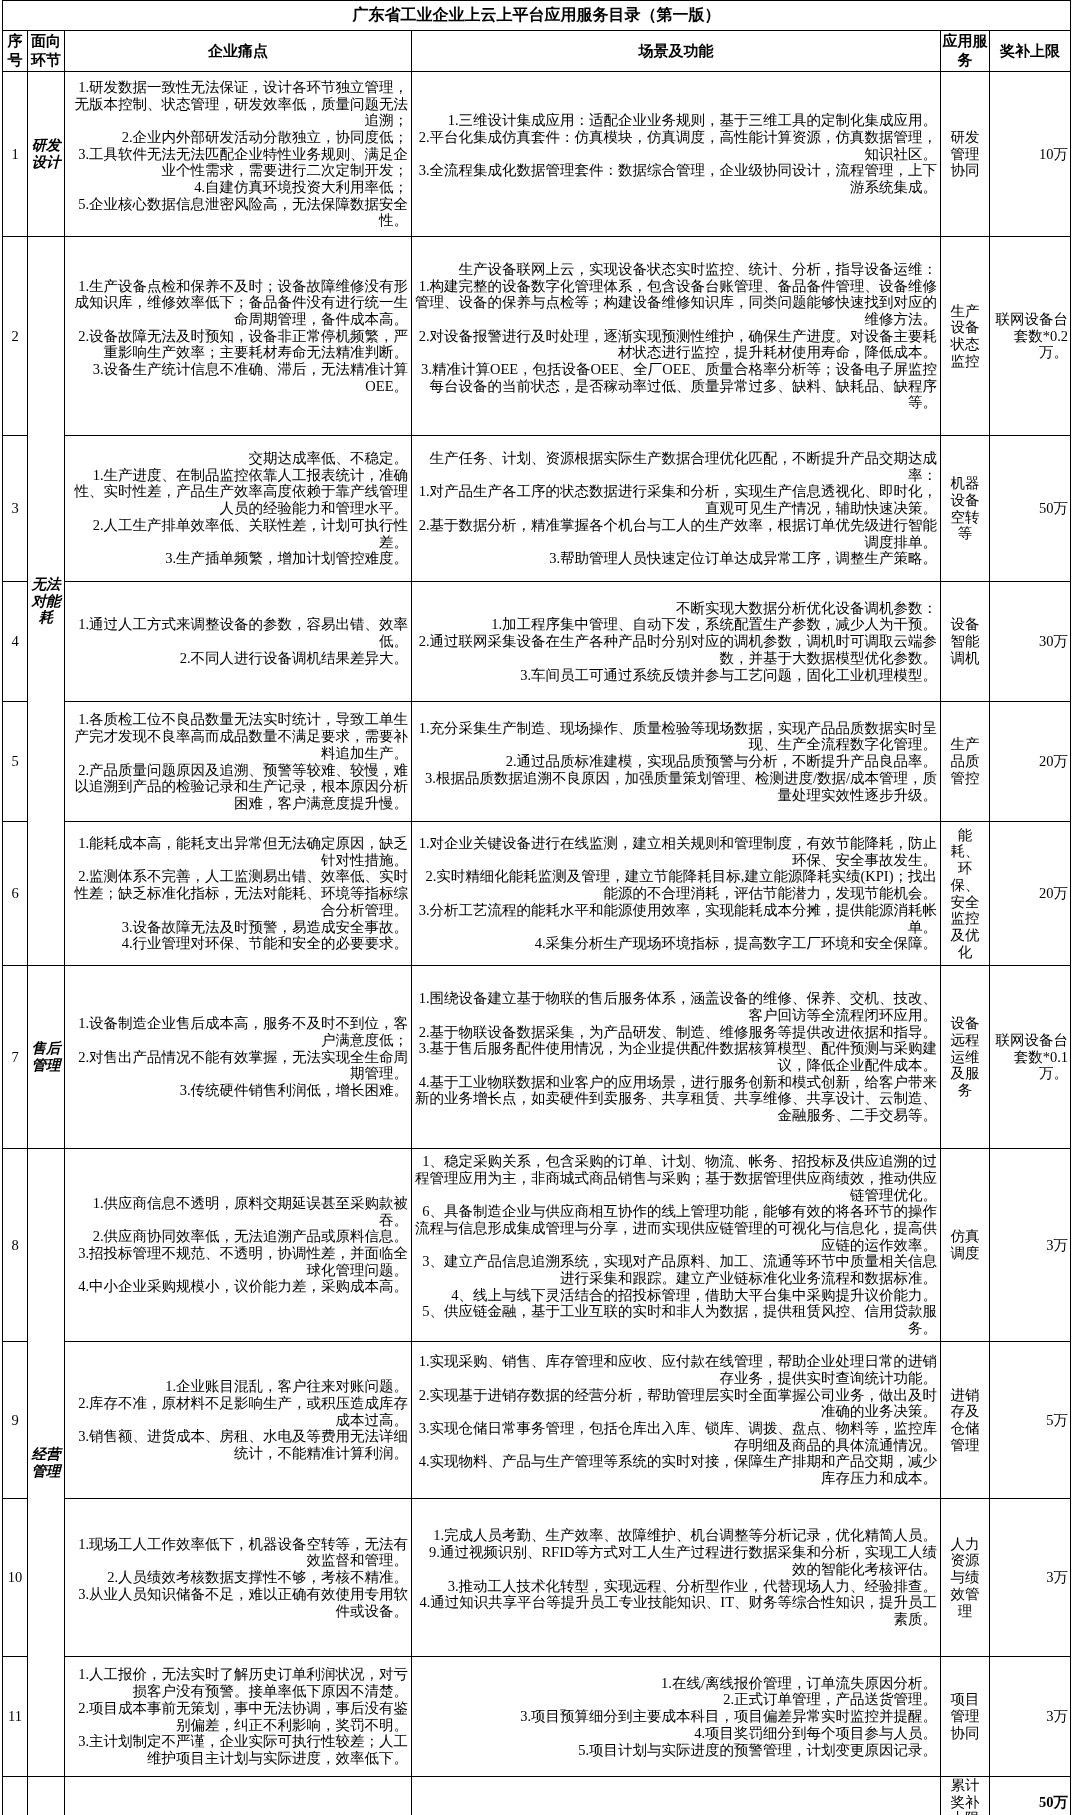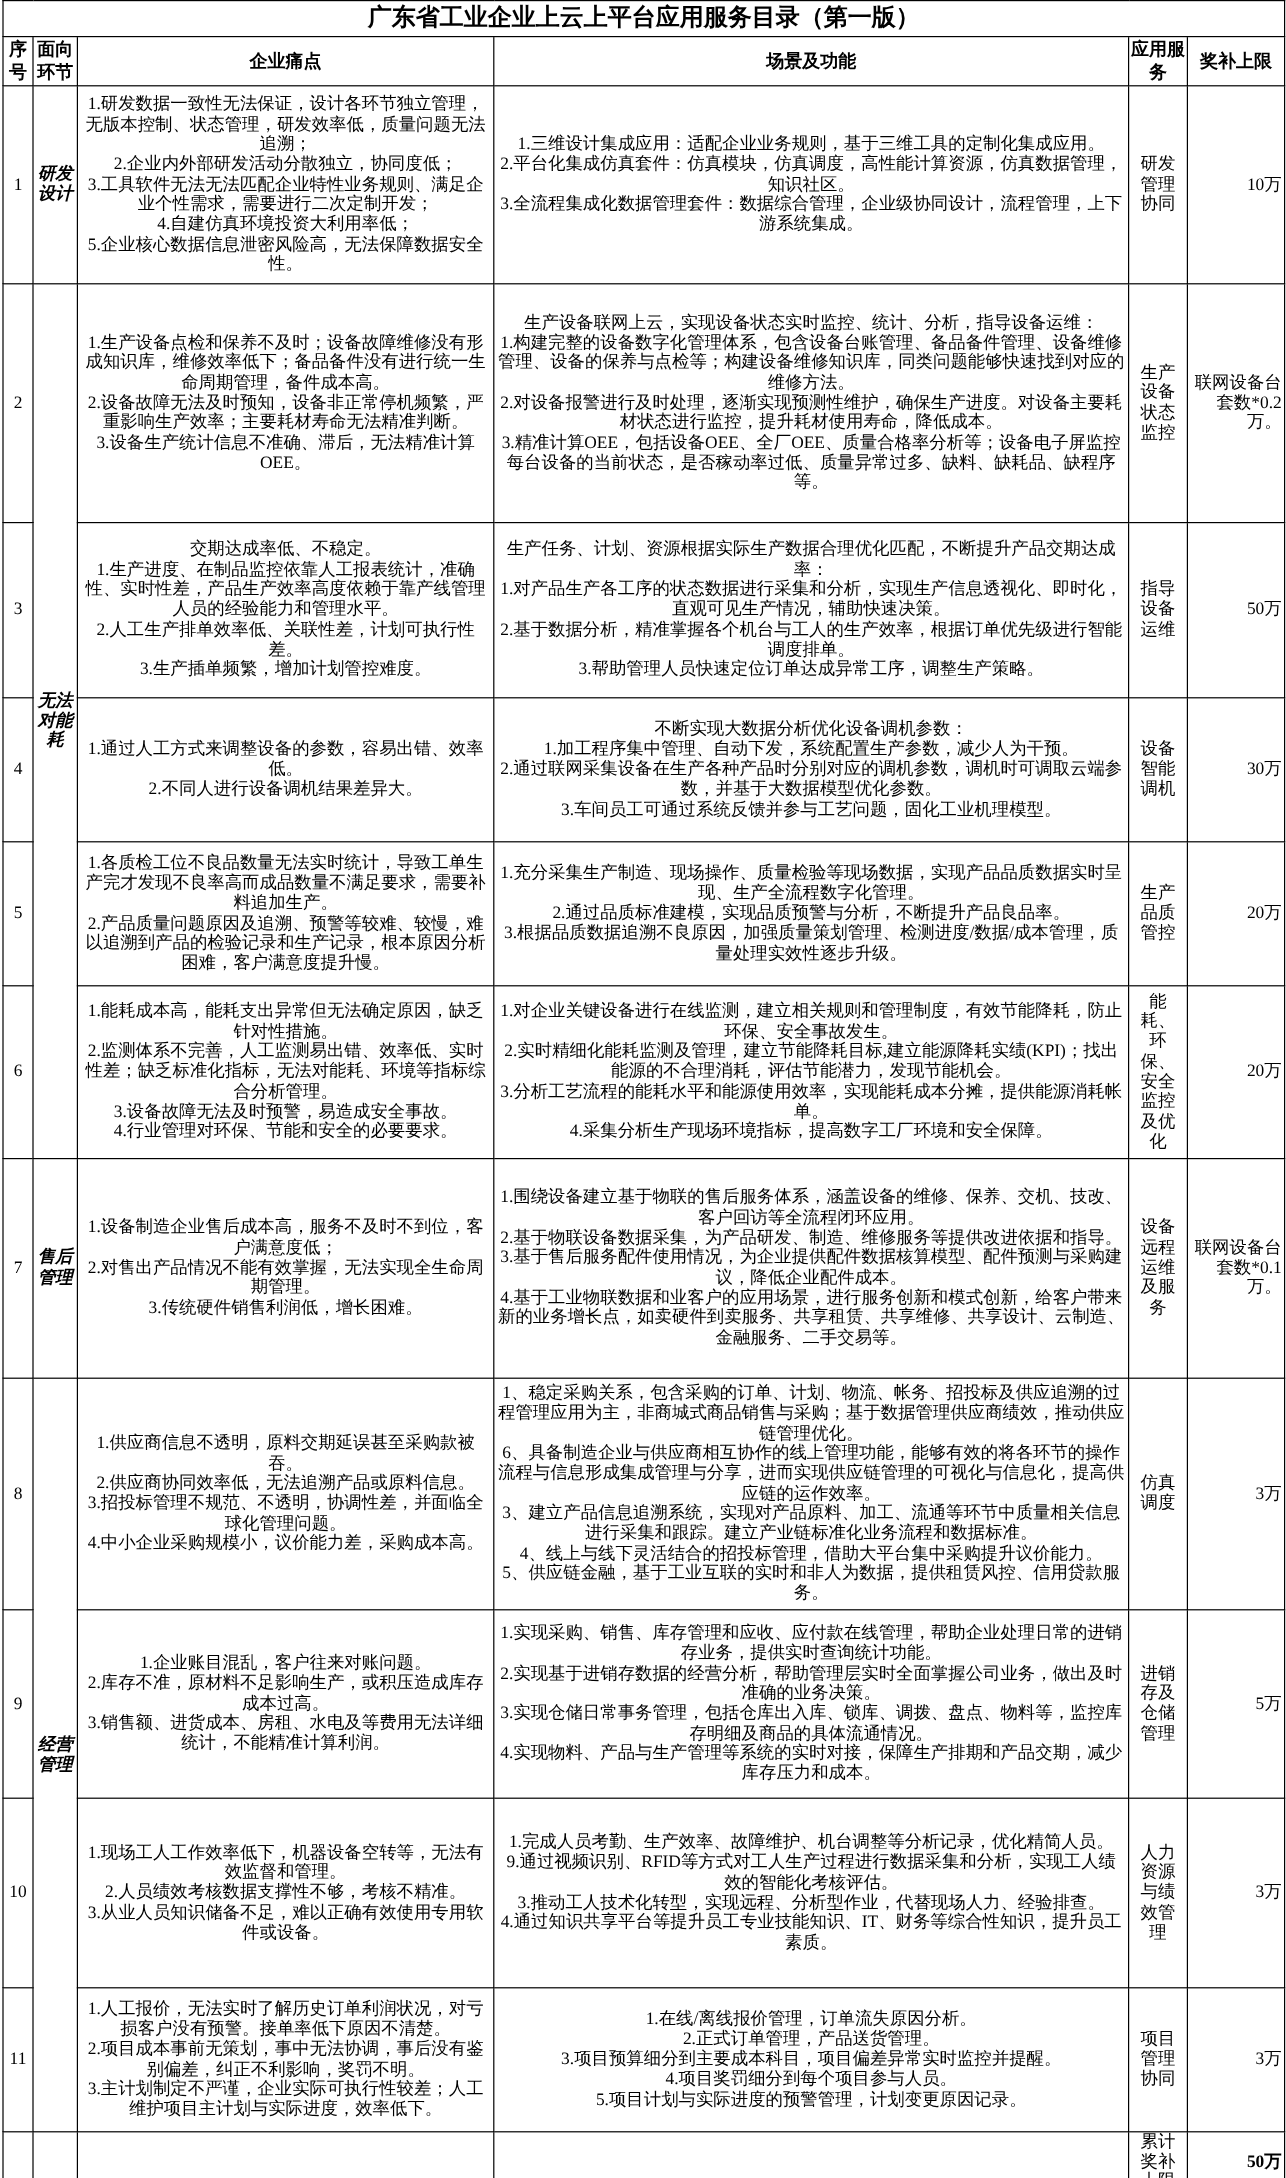--- a/index.html
+++ b/index.html
@@ -1,25 +1,25 @@
 <!DOCTYPE html>
 <html><head>
 <meta charset="utf-8">
 <style>
   html,body{margin:0;padding:0;background:#fff;}
   body{font-family:"Liberation Serif","DejaVu Serif",serif;color:#000;}
   .doc{width:1070px;margin:0 0 0 2px;}
   table{border-collapse:collapse;table-layout:fixed;width:1068px;}
   td,th{border:1px solid #000;vertical-align:middle;overflow:hidden;}
-  .title-cell{font-weight:bold;font-size:20px;text-align:center;height:27px;}
+  .title-cell{font-weight:bold;font-size:16px;text-align:center;height:27px;}
   th{font-weight:bold;font-size:15px;text-align:center;padding:1px;}
   td{font-size:14.5px;line-height:1.15;}
   .c-no{text-align:center;}
   .c-stage{text-align:center;font-weight:bold;padding:0 2px;font-style:italic;}
-  .c-pain,.c-scene{text-align:center;padding:1px 3px;white-space:pre-line;}
+  .c-pain,.c-scene{text-align:right;padding:1px 3px;white-space:pre-line;}
   .c-service{text-align:center;font-weight:normal;padding:0 7px;}
   .c-cap{text-align:right;padding:0 2px;}
   .c-cap.bold{font-weight:bold;}
   tr.hdr{height:32px;}
   tr.r1{height:165px;} tr.r2{height:199px;} tr.r3{height:146px;}
   tr.r4{height:120px;} tr.r5{height:120px;} tr.r6{height:144px;}
   tr.r7{height:183px;} tr.r8{height:193px;} tr.r9{height:157px;}
   tr.r10{height:158px;} tr.r11{height:120px;} tr.rf{height:47px;}
 </style>
 </head>
@@ -82,21 +82,21 @@
   <tr class="r3">
     <td class="c-no">3</td>
     <td class="c-pain">交期达成率低、不稳定。
 1.生产进度、在制品监控依靠人工报表统计，准确性、实时性差，产品生产效率高度依赖于靠产线管理人员的经验能力和管理水平。
 2.人工生产排单效率低、关联性差，计划可执行性差。
 3.生产插单频繁，增加计划管控难度。</td>
     <td class="c-scene">生产任务、计划、资源根据实际生产数据合理优化匹配，不断提升产品交期达成率：
 1.对产品生产各工序的状态数据进行采集和分析，实现生产信息透视化、即时化，直观可见生产情况，辅助快速决策。
 2.基于数据分析，精准掌握各个机台与工人的生产效率，根据订单优先级进行智能调度排单。
 3.帮助管理人员快速定位订单达成异常工序，调整生产策略。</td>
-    <td class="c-service">指导设备运维</td>
+    <td class="c-service">机器设备空转等</td>
     <td class="c-cap">50万</td>
   </tr>
 
   <tr class="r4">
     <td class="c-no">4</td>
     <td class="c-pain">1.通过人工方式来调整设备的参数，容易出错、效率低。
 2.不同人进行设备调机结果差异大。</td>
     <td class="c-scene">不断实现大数据分析优化设备调机参数：
 1.加工程序集中管理、自动下发，系统配置生产参数，减少人为干预。
 2.通过联网采集设备在生产各种产品时分别对应的调机参数，调机时可调取云端参数，并基于大数据模型优化参数。

